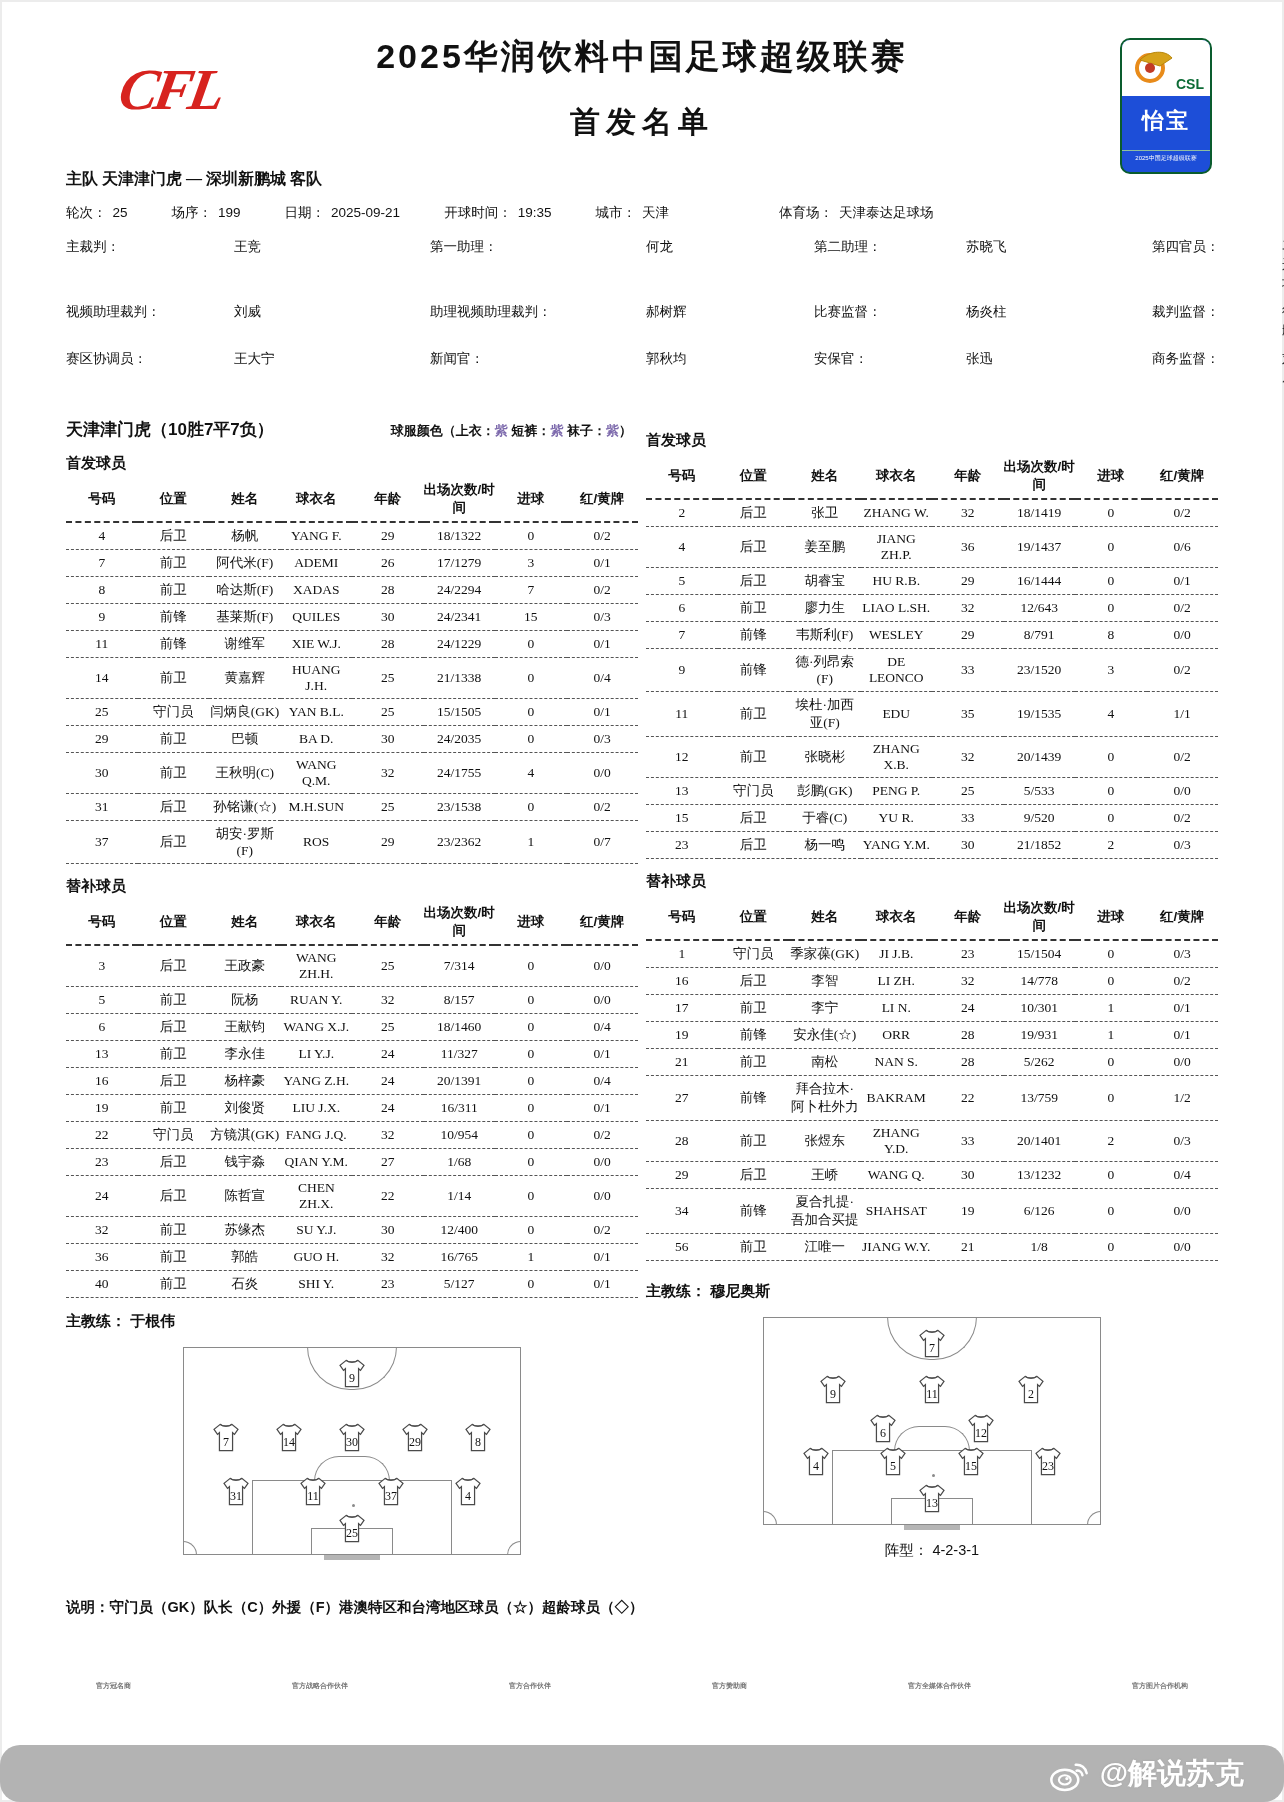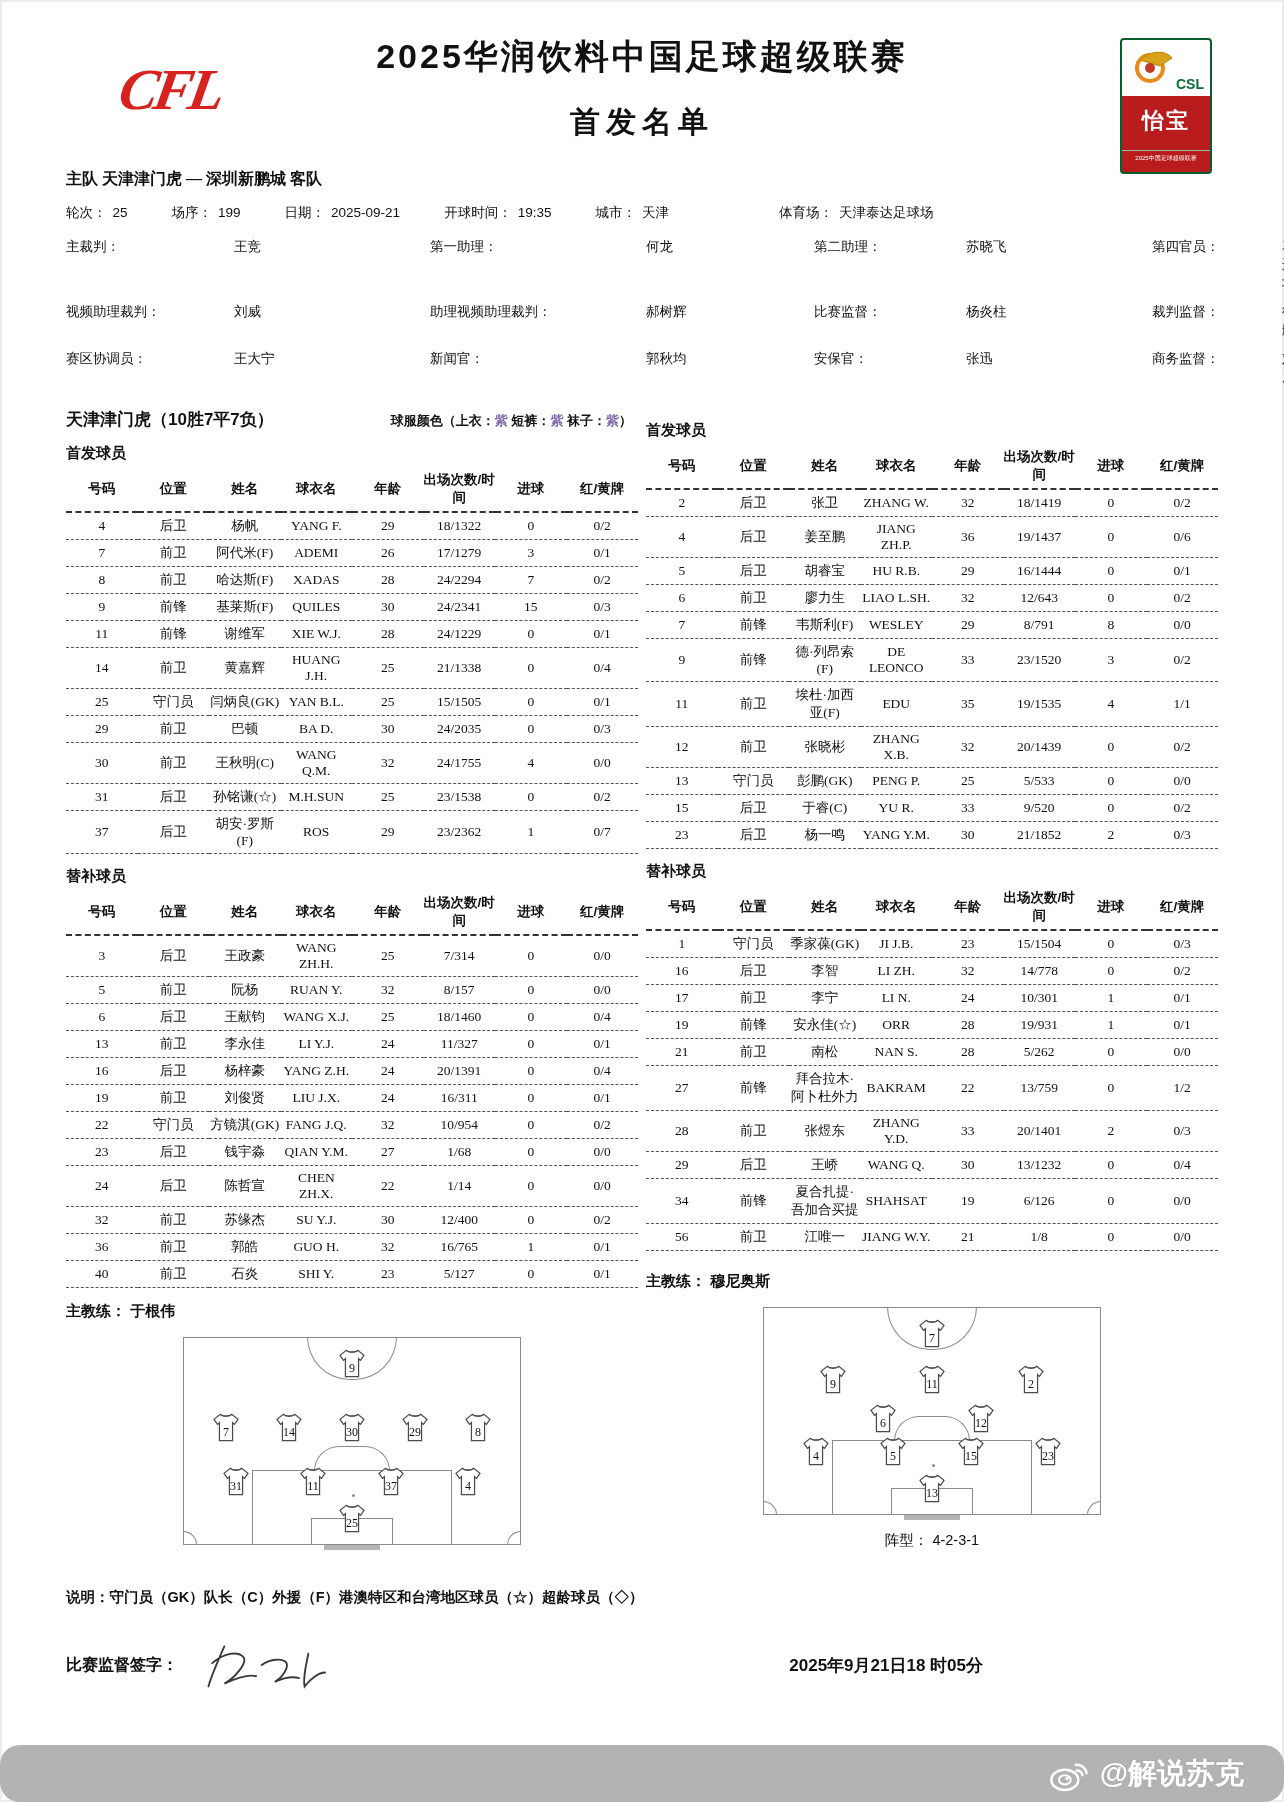--- a/index.html
+++ b/index.html
@@ -5,38 +5,38 @@
   html,body{margin:0;padding:0;background:#e9e9e9;}
   .page{width:1284px;height:1802px;margin:0 auto;background:#fff;position:relative;overflow:hidden;
         box-shadow:inset 0 0 0 2px #ececec;font-family:"Liberation Sans",sans-serif;color:#111;}
   .content{padding:0 66px;}
   
   .hdr{position:relative;padding-top:34px;text-align:center;}
   .hdr-title{font-size:34px;font-weight:900;letter-spacing:3px;}
   .hdr-sub{font-size:30px;font-weight:900;margin-top:22px;letter-spacing:6px;}
   .cfl{position:absolute;left:120px;top:56px;font-family:"Liberation Serif",serif;
        font-style:italic;font-weight:900;font-size:58px;color:#d7231f;transform:skewX(-10deg);letter-spacing:-4px;}
-  .csl-badge{position:absolute;right:72px;top:38px;width:88px;height:132px;background:#b91c1c;
-             border-radius:4px;overflow:hidden;border:2px solid #0a5c2e;}
+  .csl-badge{position:absolute;right:72px;top:38px;width:88px;height:132px;background:#1d4ed8;
+             border-radius:10px;overflow:hidden;border:2px solid #0a5c2e;}
   .csl-top{background:#fff;height:56px;position:relative;}
   .csl-top svg{position:absolute;left:8px;top:6px;}
   .csl-txt{position:absolute;right:6px;bottom:4px;color:#0c6b35;font-weight:900;font-size:14px;}
   .csl-brand{color:#fff;font-weight:900;font-size:22px;text-align:center;margin-top:10px;letter-spacing:2px;}
   .csl-sub{color:#fff;font-size:6px;text-align:center;margin-top:14px;border-top:1px solid #8fbf9f;padding-top:3px;}
   
   .teams-line{font-size:16px;font-weight:900;margin-top:26px;font-family:Liberation Serif, serif;}
   .info-row{display:flex;margin-top:14px;font-size:13.5px;}
   .info-row .pair{margin-right:44px;white-space:nowrap;}
   .info-row .pair:nth-child(5){margin-right:110px;}
   .p-label{margin-right:6px;}
   .officials{display:grid;grid-template-columns:168px 196px 216px 168px 152px 186px 130px auto;
              row-gap:11px;margin-top:16px;font-size:13.5px;}
   .officials .pair{display:contents;}
   
-  .teams-grid{display:grid;grid-template-columns:1fr 1fr;column-gap:8px;margin-top:22px;}
+  .teams-grid{display:grid;grid-template-columns:1fr 1fr;column-gap:8px;margin-top:32px;}
   .team-head{display:flex;justify-content:space-between;align-items:baseline;}
   .team-name{font-size:17px;font-weight:900;}
   .team-kit{font-size:13px;font-weight:900;padding-right:6px;}
   .sec-title{font-size:15px;font-weight:900;margin:13px 0 5px;}
   table.roster{width:100%;border-collapse:collapse;table-layout:fixed;
                font-family:"Liberation Serif","DejaVu Serif",serif;font-size:13.5px;}
   table.roster th{font-family:"Liberation Sans",sans-serif;font-weight:900;font-size:13.5px;
                   padding:3px 0 4px;border-bottom:2px dashed #333;}
   table.roster td{text-align:center;padding:4px 0;border-bottom:1.5px dashed #555;}
   td.c0{width:7%;}td.c1{width:11%;}td.c2{width:23%;}td.c3{width:22%;}
@@ -845,27 +845,20 @@
             </div>
           </div>
         <div class="formation">
           <span>阵型：</span>
           <span>4-2-3-1</span>
         </div>
       </div>
     </div>
 
     <div class="note">说明：守门员（GK）队长（C）外援（F）港澳特区和台湾地区球员（☆）超龄球员（◇）</div>
-    <div class="sig-row">
-      <span class="sig-label">比赛监督签字：</span>
-      <svg class="sig-svg" width="150" height="56" viewBox="0 0 160 60">
-        <path d="M30 10 C22 28 15 45 13 53 M17 28 C30 17 44 15 50 21 C56 27 41 44 30 50 C43 44 57 40 64 42 M70 30 C80 23 92 23 96 27 C100 32 92 44 84 48 C93 44 103 42 110 44 M120 18 C117 33 114 44 116 53 C122 45 131 38 138 38" stroke="#3a3a3a" stroke-width="2" fill="none" stroke-linecap="round"></path>
-      </svg>
-      <span class="sig-date">2025年9月21日18 时05分</span>
-    </div>
 
     <div class="sponsors">
         <div class="sp-group">
           <div class="sp-zh">官方冠名商</div>
         </div>
         <div class="sp-group">
           <div class="sp-zh">官方战略合作伙伴</div>
         </div>
         <div class="sp-group">
           <div class="sp-zh">官方合作伙伴</div>

